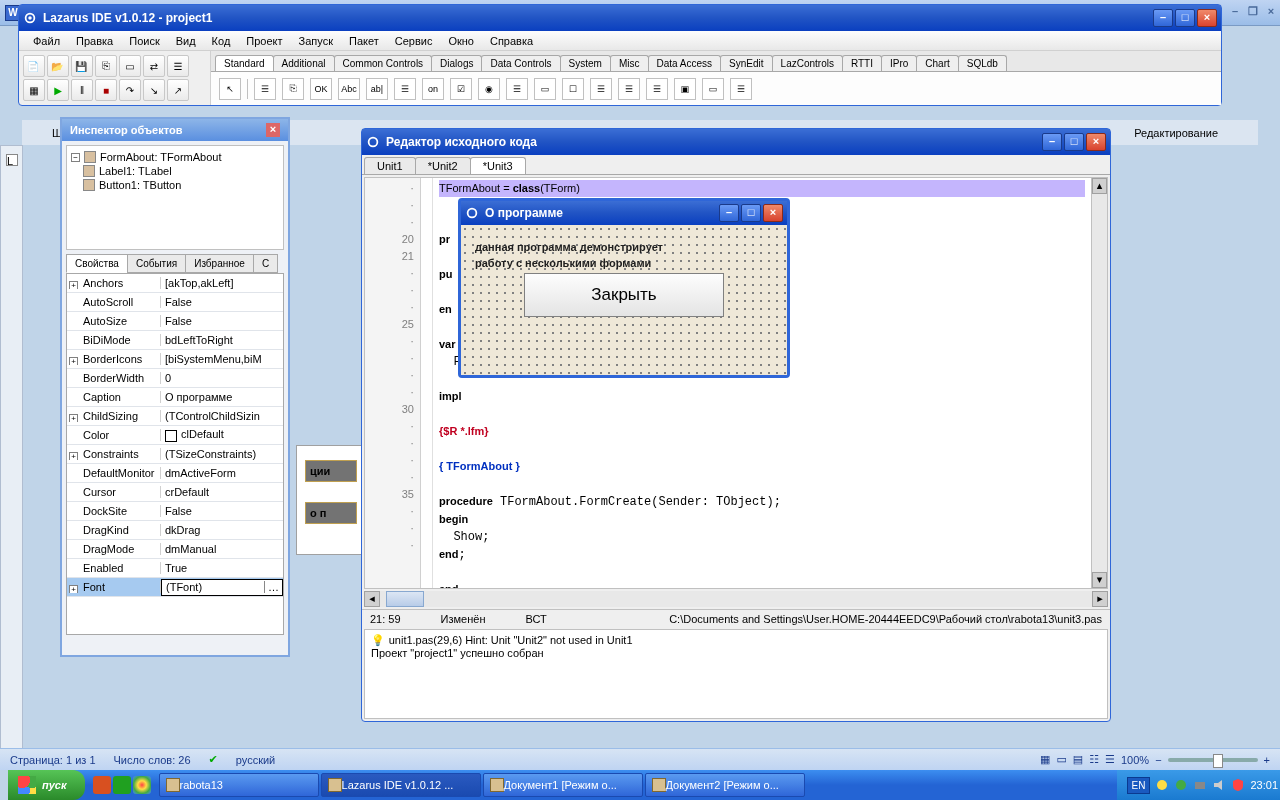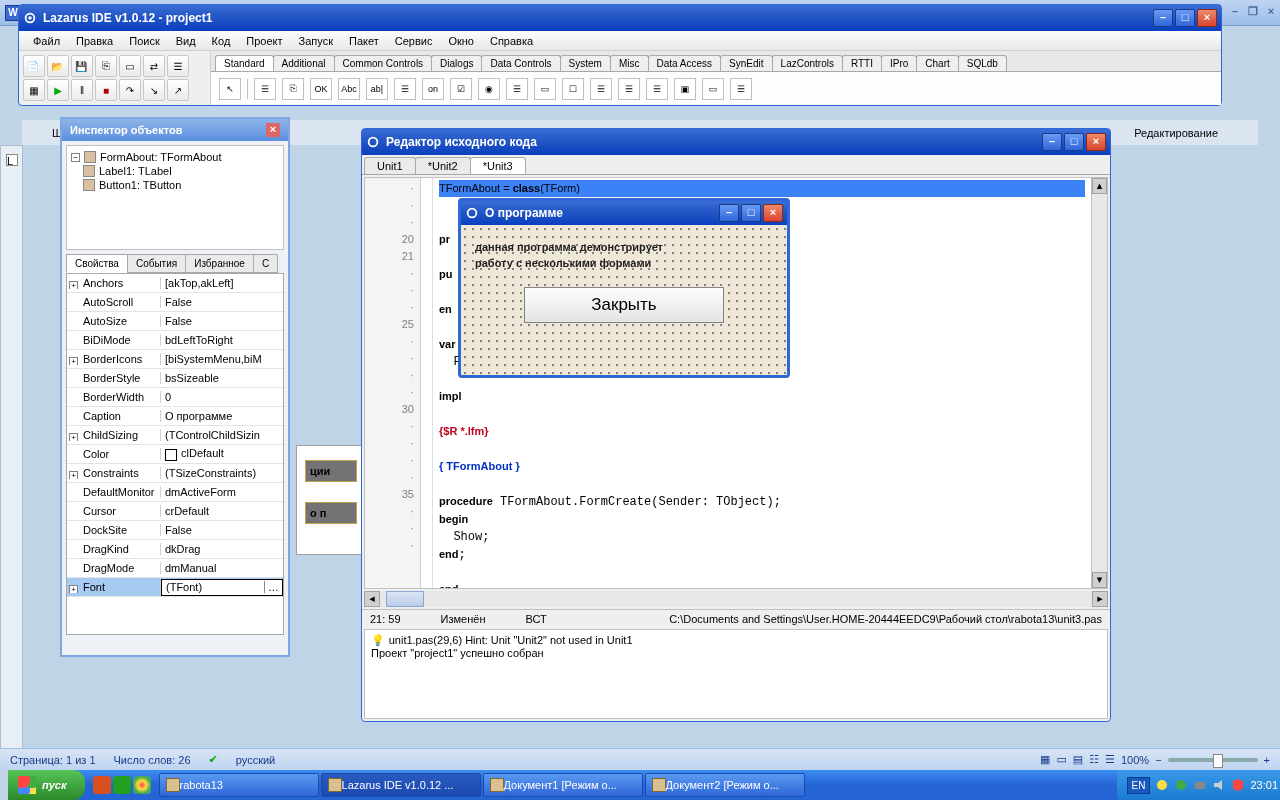--- a/index.html
+++ b/index.html
@@ -68,37 +68,37 @@
 .src-tabs { height:20px; display:flex; background:#efefef; padding:2px 2px 0 2px; border-bottom:1px solid #a8a8a8; }
 .src-tab { padding:2px 12px; border:1px solid #a8a8a8; border-bottom:none; background:#eaeaea; margin-right:-1px; cursor:pointer; border-radius:3px 3px 0 0; }
 .src-tab.act { background:#fff; }
 .code-wrap { flex:1; display:flex; background:#fff; margin:2px; border:1px solid #c0c0c0; overflow:hidden; position:relative; }
 .gutter { width:56px; background:#f4f4f4; border-right:1px solid #d0d0d0; color:#808080; font-family:"Courier New",monospace; font-size:12px; text-align:right; padding:2px 6px 0 0; line-height:17px; }
 .fold { width:12px; background:#fff; border-right:1px solid #e0e0e0; }
 .code { flex:1; font-family:"Courier New",monospace; font-size:12px; padding:2px 6px; line-height:17px; white-space:pre; overflow:auto; }
 .code .kw { color:#000; font-weight:bold; }
 .code .dir { color:#c00020; font-weight:bold; }
 .code .cmt { color:#0030c0; font-weight:bold;margin-top:48px; }
-.code .cur { background:#3b82f6; display:block; }
+.code .cur { background:#c4b5fd; display:block; }
 .vscroll { width:16px; background:#e8e8e8; border-left:1px solid #c0c0c0; position:relative; }
 .vscroll .ar { height:16px; background:#d0d0d0; border:1px solid #a0a0a0; text-align:center; line-height:12px; }
 .hscroll { height:16px; background:#e8e8e8; display:flex; margin:0 2px 2px 2px; }
 .hscroll .ar { width:16px; background:#d0d0d0; border:1px solid #a0a0a0; text-align:center; }
 .hscroll .thumb { width:38px; background:linear-gradient(#dce6f4,#b8cce8); border:1px solid #88a8d0; margin-left:6px; }
 .src-status { height:18px; background:#efefef; border-top:1px solid #c0c0c0; display:flex; align-items:center; padding:0 8px; gap:40px; font-size:10px; }
 .msg-pane { height:90px; background:#fff; border:1px solid #c0c0c0; margin:2px; padding:4px 6px; }
 .msg-pane .hint { color:#000; }
 .msg-pane .bulb { color:#d8a000; margin-right:4px; }
 
 
 .dlg-about { position:absolute; left:458px; top:198px; width:332px; height:180px; border:3px solid #2f66d8; border-radius:4px; background:#efe8d8; }
 .dlg-about .xp-title { height:24px; }
 .dlg-body { height:150px; background-image:radial-gradient(#808080 1px, transparent 1px); background-size:8px 8px; background-color:#efe8d8; padding:14px 14px; }
 .dlg-text { font-weight:bold; color:#202020; margin-bottom:0; line-height:16px; }
-.dlg-close { display:block; width:200px; height:36px; margin:16px auto; background:linear-gradient(#fdfdfd,#e4e4e4); border:1px solid #808080; font-size:17px; cursor:pointer; }
+.dlg-close { display:block; width:200px; height:44px; margin:2px auto; background:linear-gradient(#fdfdfd,#e4e4e4); border:1px solid #808080; font-size:17px; cursor:pointer; }
 
 
 .behind1 { position:absolute; left:296px; top:445px; width:70px; height:110px; background:#fff; border:1px solid #a0a0a0; padding:8px; }
 .behind1 .tag { background:#737373; border:1px solid #c0a050; padding:4px; margin-top:6px; font-weight:bold; }
 .behind2 { position:absolute; left:296px; top:120px; width:62px; height:18px; }
 
 
 .taskbar { position:absolute; left:8px; bottom:0; width:1280px; height:30px; background:linear-gradient(to bottom,#3c8ef0 0%,#2464d4 50%,#2464d4 100%); display:flex; align-items:center; }
 .startbtn { height:30px; padding:0 18px 0 10px; background:linear-gradient(to bottom,#56c456,#2a8a2a); color:#fff; font-weight:bold; font-style:italic; font-size:14px; display:flex; align-items:center; border-radius:0 12px 12px 0; gap:6px; cursor:pointer; }
 .startlogo { width:18px; height:18px; background:radial-gradient(circle at 4px 4px,#f44,#f44 40%,transparent 41%), radial-gradient(circle at 14px 4px,#4a4,#4a4 40%,transparent 41%), radial-gradient(circle at 4px 14px,#48f,#48f 40%,transparent 41%), radial-gradient(circle at 14px 14px,#fd4,#fd4 40%,transparent 41%); }
@@ -257,24 +257,20 @@
         </div>
         <div class="prop-row">
           <div class="prop-k">BiDiMode</div>
           <div class="prop-v">bdLeftToRight</div>
         </div>
         <div class="prop-row">
           <div class="prop-k"><span class="exp">+</span>BorderIcons</div>
           <div class="prop-v">[biSystemMenu,biM</div>
         </div>
         <div class="prop-row">
-          <div class="prop-k">BorderStyle</div>
-          <div class="prop-v">bsSizeable</div>
-        </div>
-        <div class="prop-row">
           <div class="prop-k">BorderWidth</div>
           <div class="prop-v">0</div>
         </div>
         <div class="prop-row">
           <div class="prop-k">Caption</div>
           <div class="prop-v">О программе</div>
         </div>
         <div class="prop-row">
           <div class="prop-k"><span class="exp">+</span>ChildSizing</div>
           <div class="prop-v">(TControlChildSizin</div>
@@ -299,20 +295,24 @@
           <div class="prop-k">DockSite</div>
           <div class="prop-v">False</div>
         </div>
         <div class="prop-row">
           <div class="prop-k">DragKind</div>
           <div class="prop-v">dkDrag</div>
         </div>
         <div class="prop-row">
           <div class="prop-k">DragMode</div>
           <div class="prop-v">dmManual</div>
+        </div>
+        <div class="prop-row">
+          <div class="prop-k">Enabled</div>
+          <div class="prop-v">True</div>
         </div>
         <div class="prop-row sel">
           <div class="prop-k"><span class="exp">+</span>Font</div>
           <div class="prop-v">(TFont)<span class="dots">…</span></div>
         </div>
       </div>
   </div>
 </div>
 
 <div class="src-ed">

